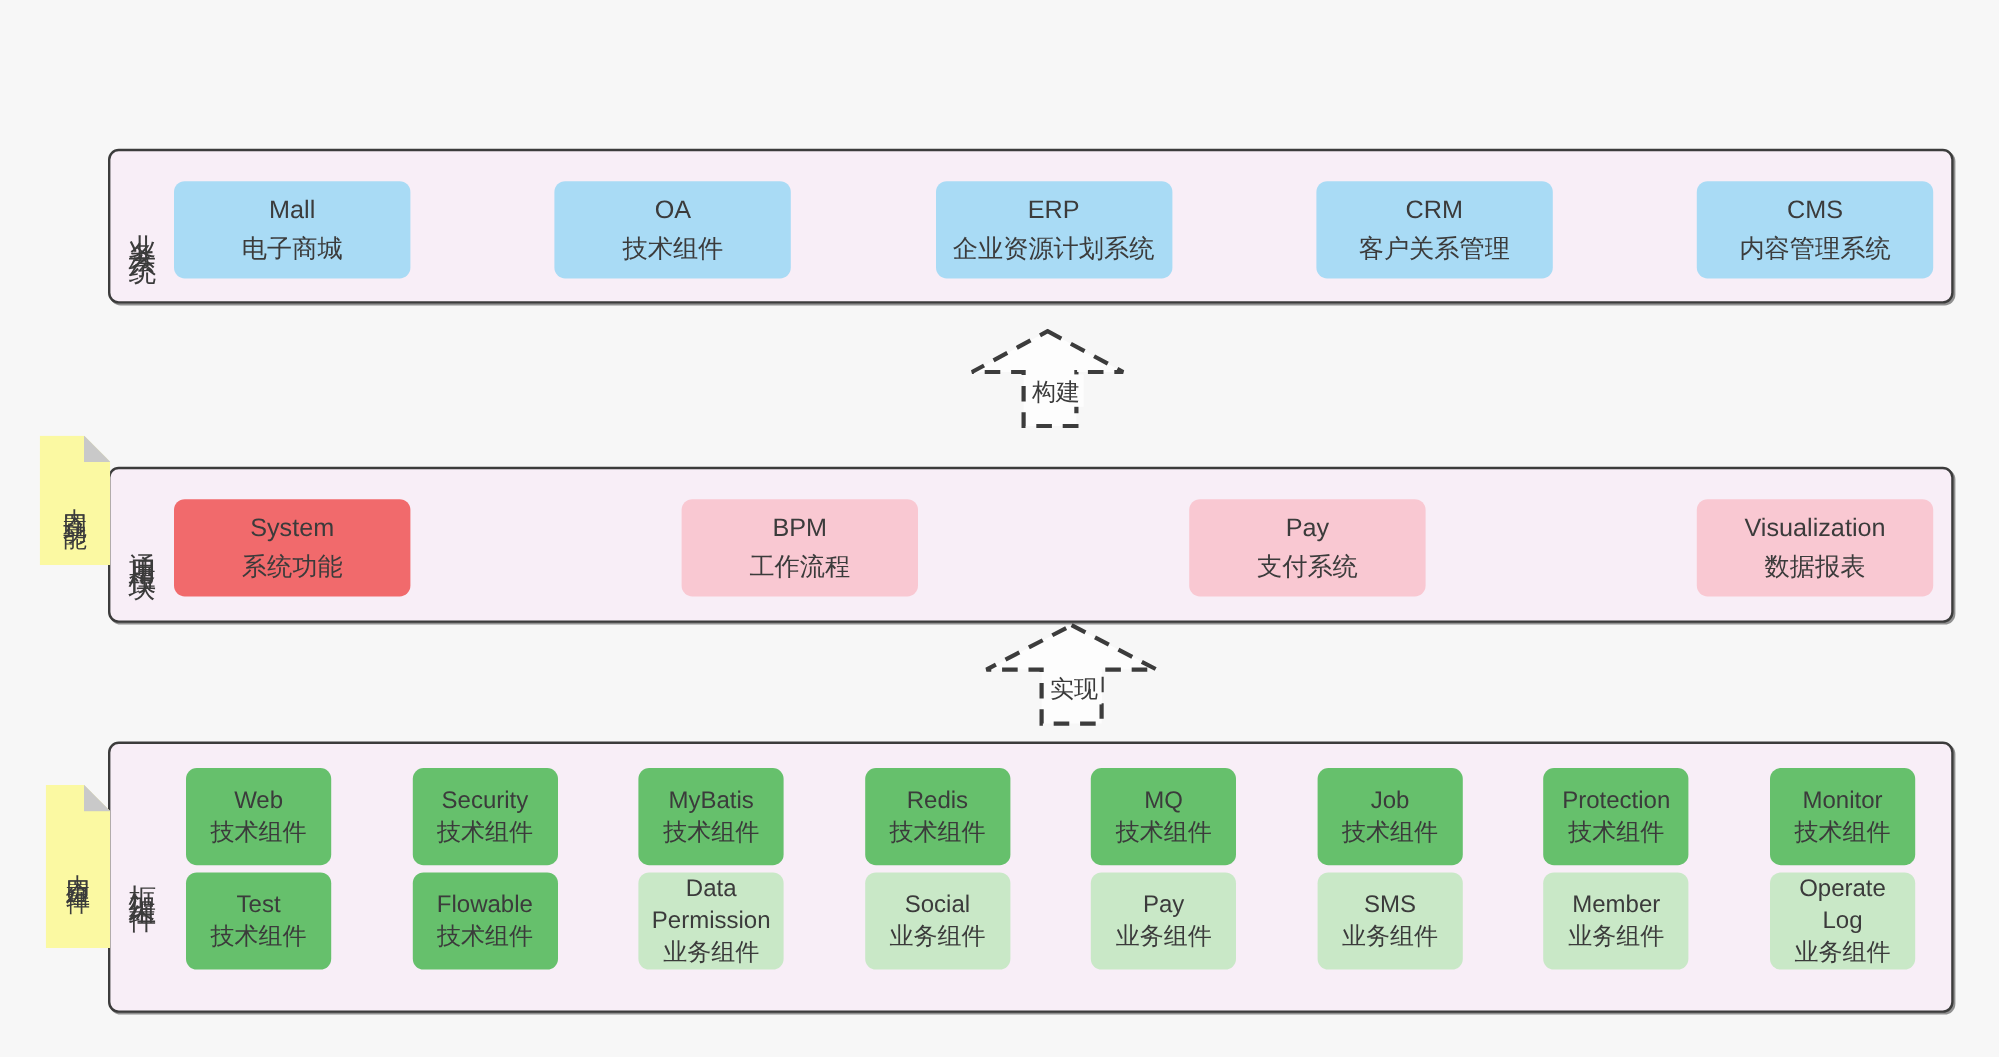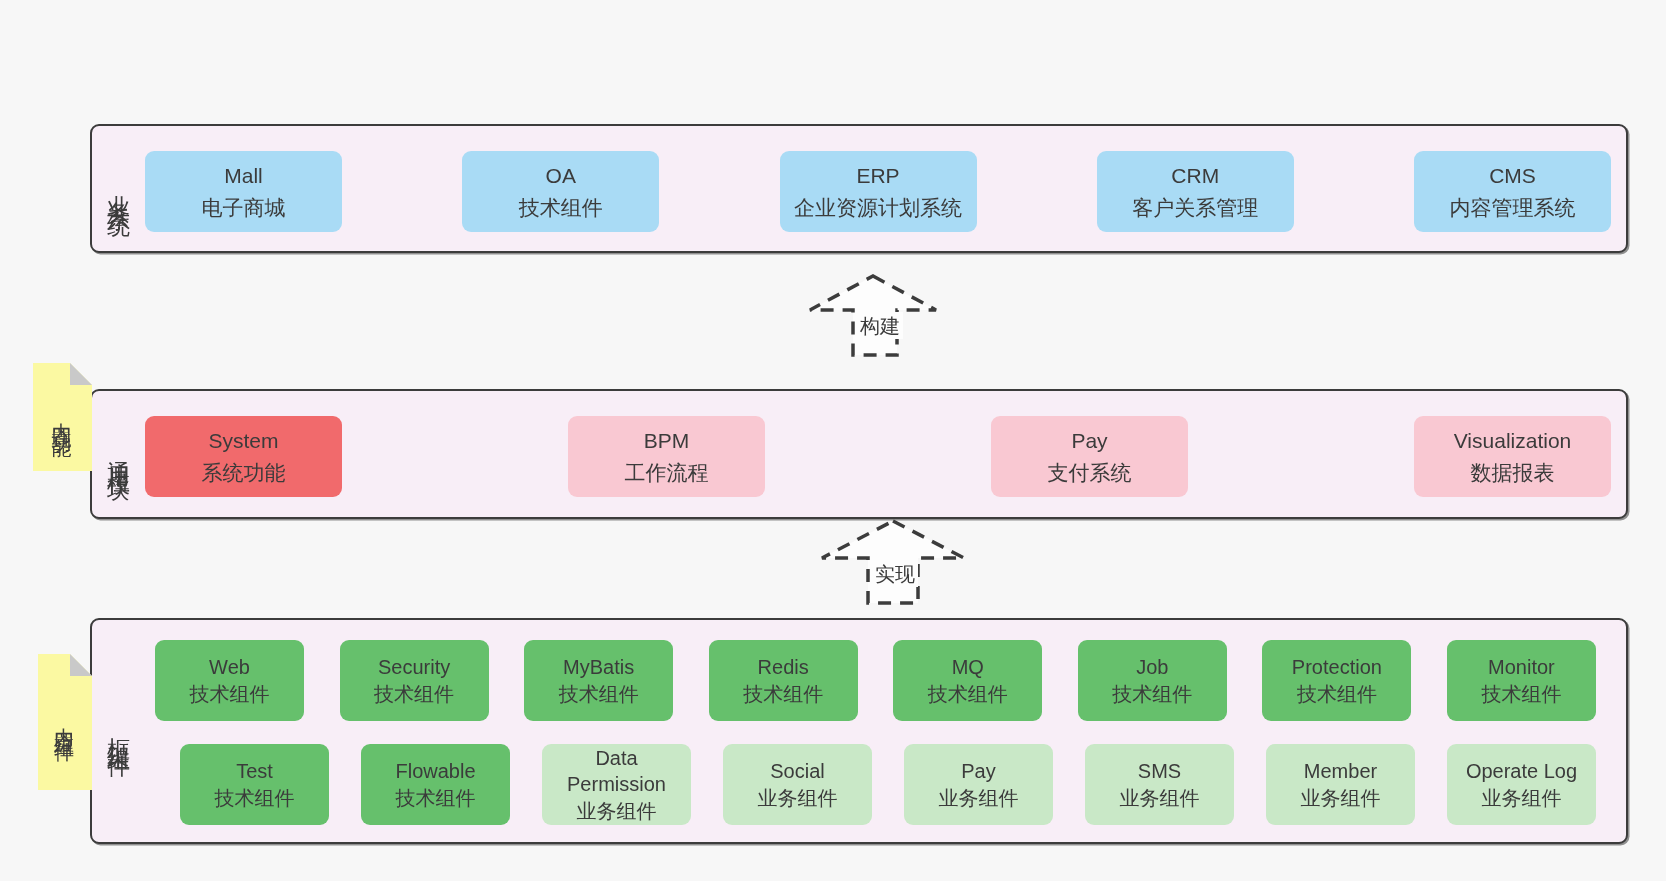--- a/index.html
+++ b/index.html
@@ -26,22 +26,22 @@
     font-size:23px;letter-spacing:6px;color:#3b3b3b;white-space:nowrap;
   }
 
   .row{position:absolute;display:flex;justify-content:space-between;}
   .row-6{left:53px;right:15px;}
   #layer-business .row-6{top:25px;}
   #layer-modules .row-6{top:25px;}
   .row-6 .box{width:197px;height:81px;font-size:21px;line-height:1.5;}
   .row-8{left:63px;right:30px;}
   #row-components-1{top:20px;}
-  #row-components-2{top:124px;margin-left:25px;}
-  .row-8 .box{width:149px;height:81px;font-size:20px;line-height:1.32;align-items:center;}
+  #row-components-2{top:107px;}
+  .row-8 .box{width:121px;height:81px;font-size:20px;line-height:1.32;align-items:center;}
 
   .box{
     border-radius:9px;display:flex;flex-direction:column;
     align-items:center;justify-content:center;text-align:center;
     box-sizing:border-box;padding:2px 10px;
   }
   .box span{display:block;}
   .b-blue{background:var(--blue,#a9dbf5);}
   .b-red{background:var(--red,#f16a6c);}
   .b-pink{background:var(--pink,#f9c8d2);margin-left:16px;}

